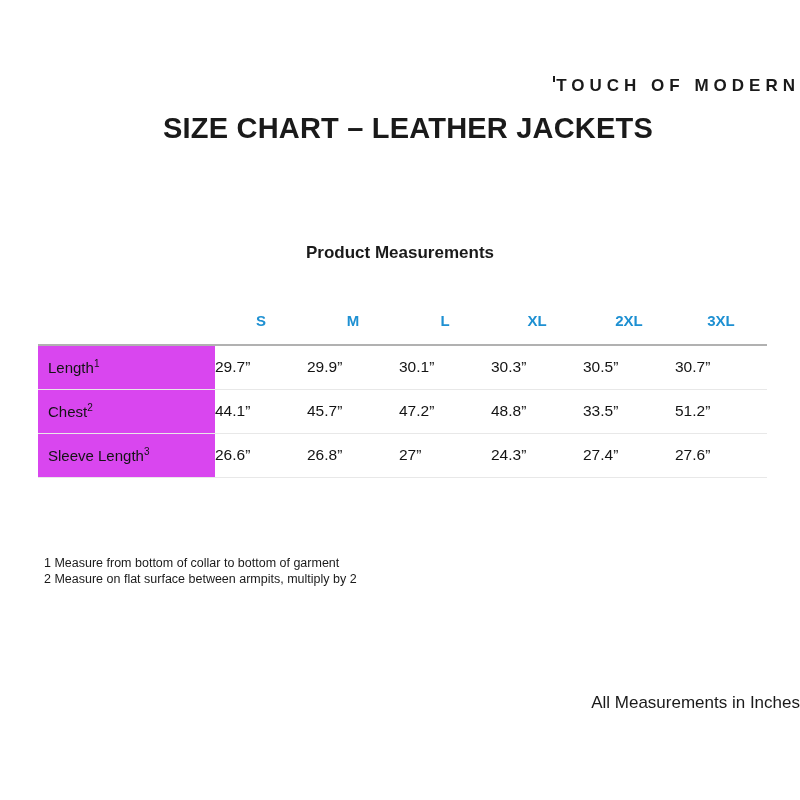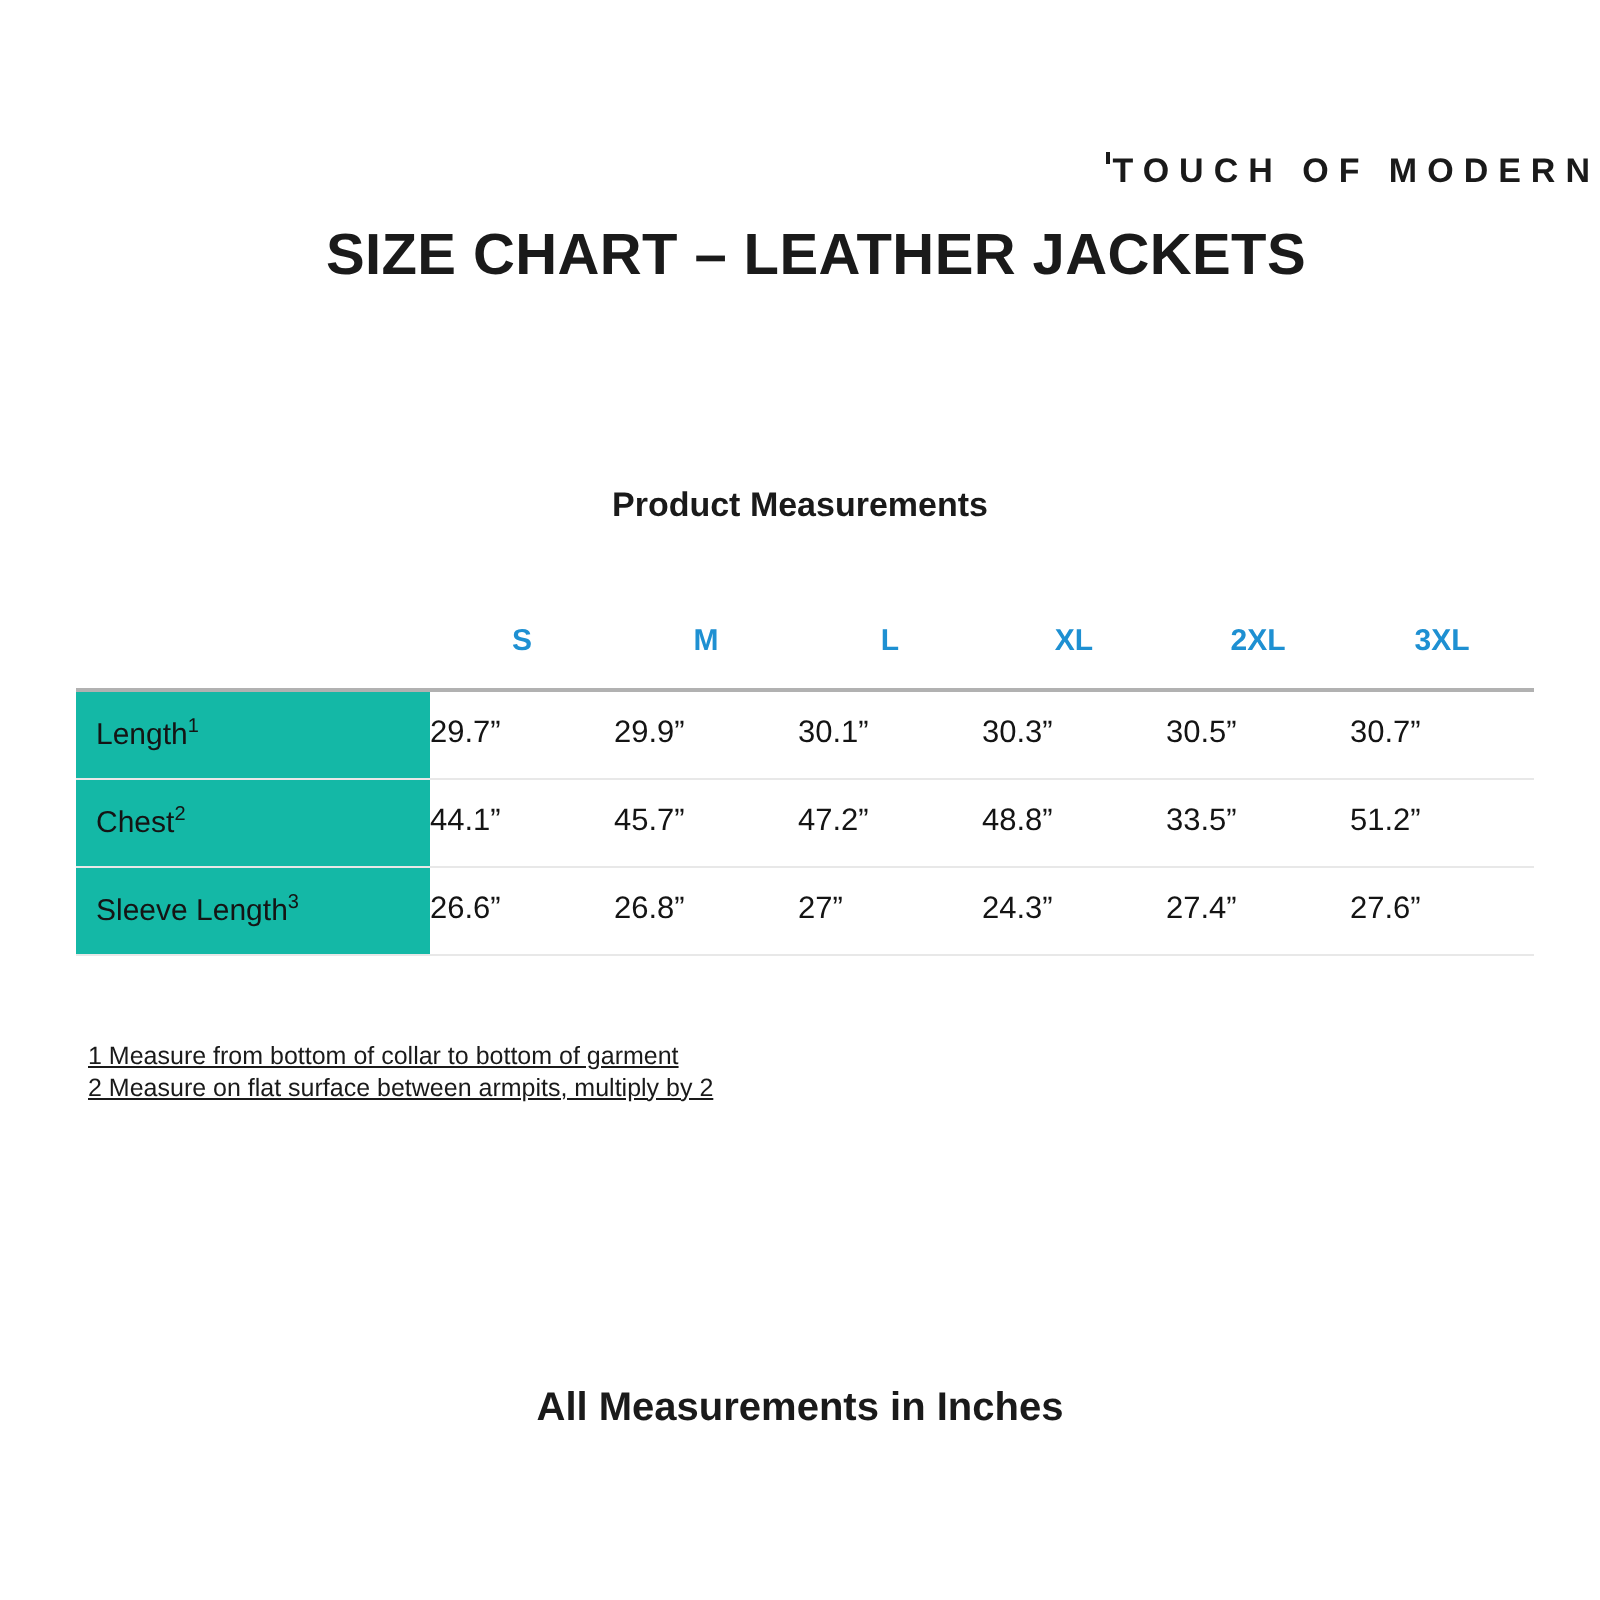--- a/index.html
+++ b/index.html
@@ -70,44 +70,43 @@
   .size-table tbody td {
     height: 44px;
     vertical-align: middle;
     text-align: left;
     font-size: 15.5px;
     color: #141414;
     border-bottom: 1px solid #e8e8e8;
   }
   .size-table tbody td:first-child {
     text-align: left;
-    background: #14b8a6;
+    background: #d946ef;
     padding-left: 10px;
     font-size: 15px;
   }
   .size-table tbody td sup {
     font-size: 10px;
     vertical-align: super;
     line-height: 0;
   }
 
   
   .footnotes {
-    position: absolute; top: 521px; left: 44px;
+    position: absolute; top: 556px; left: 44px;
     font-size: 12.5px;
     line-height: 15.5px;
     color: #1a1a1a;
-    text-decoration: underline;
   }
 
   
   .footer-note {
     position: absolute; top: 693px; left: 0; width: 100%;
-    text-align: center;
-    font-size: 20px; font-weight: 700;
+    text-align: right;
+    font-size: 17px; font-weight: 400;
     color: #1a1a1a;
   }
 </style>
 </head>
 <body>
 
 <div class="page">
 
   <div class="logo">
     <span class="logo-tick"></span><span>TOUCH OF MODERN</span>

